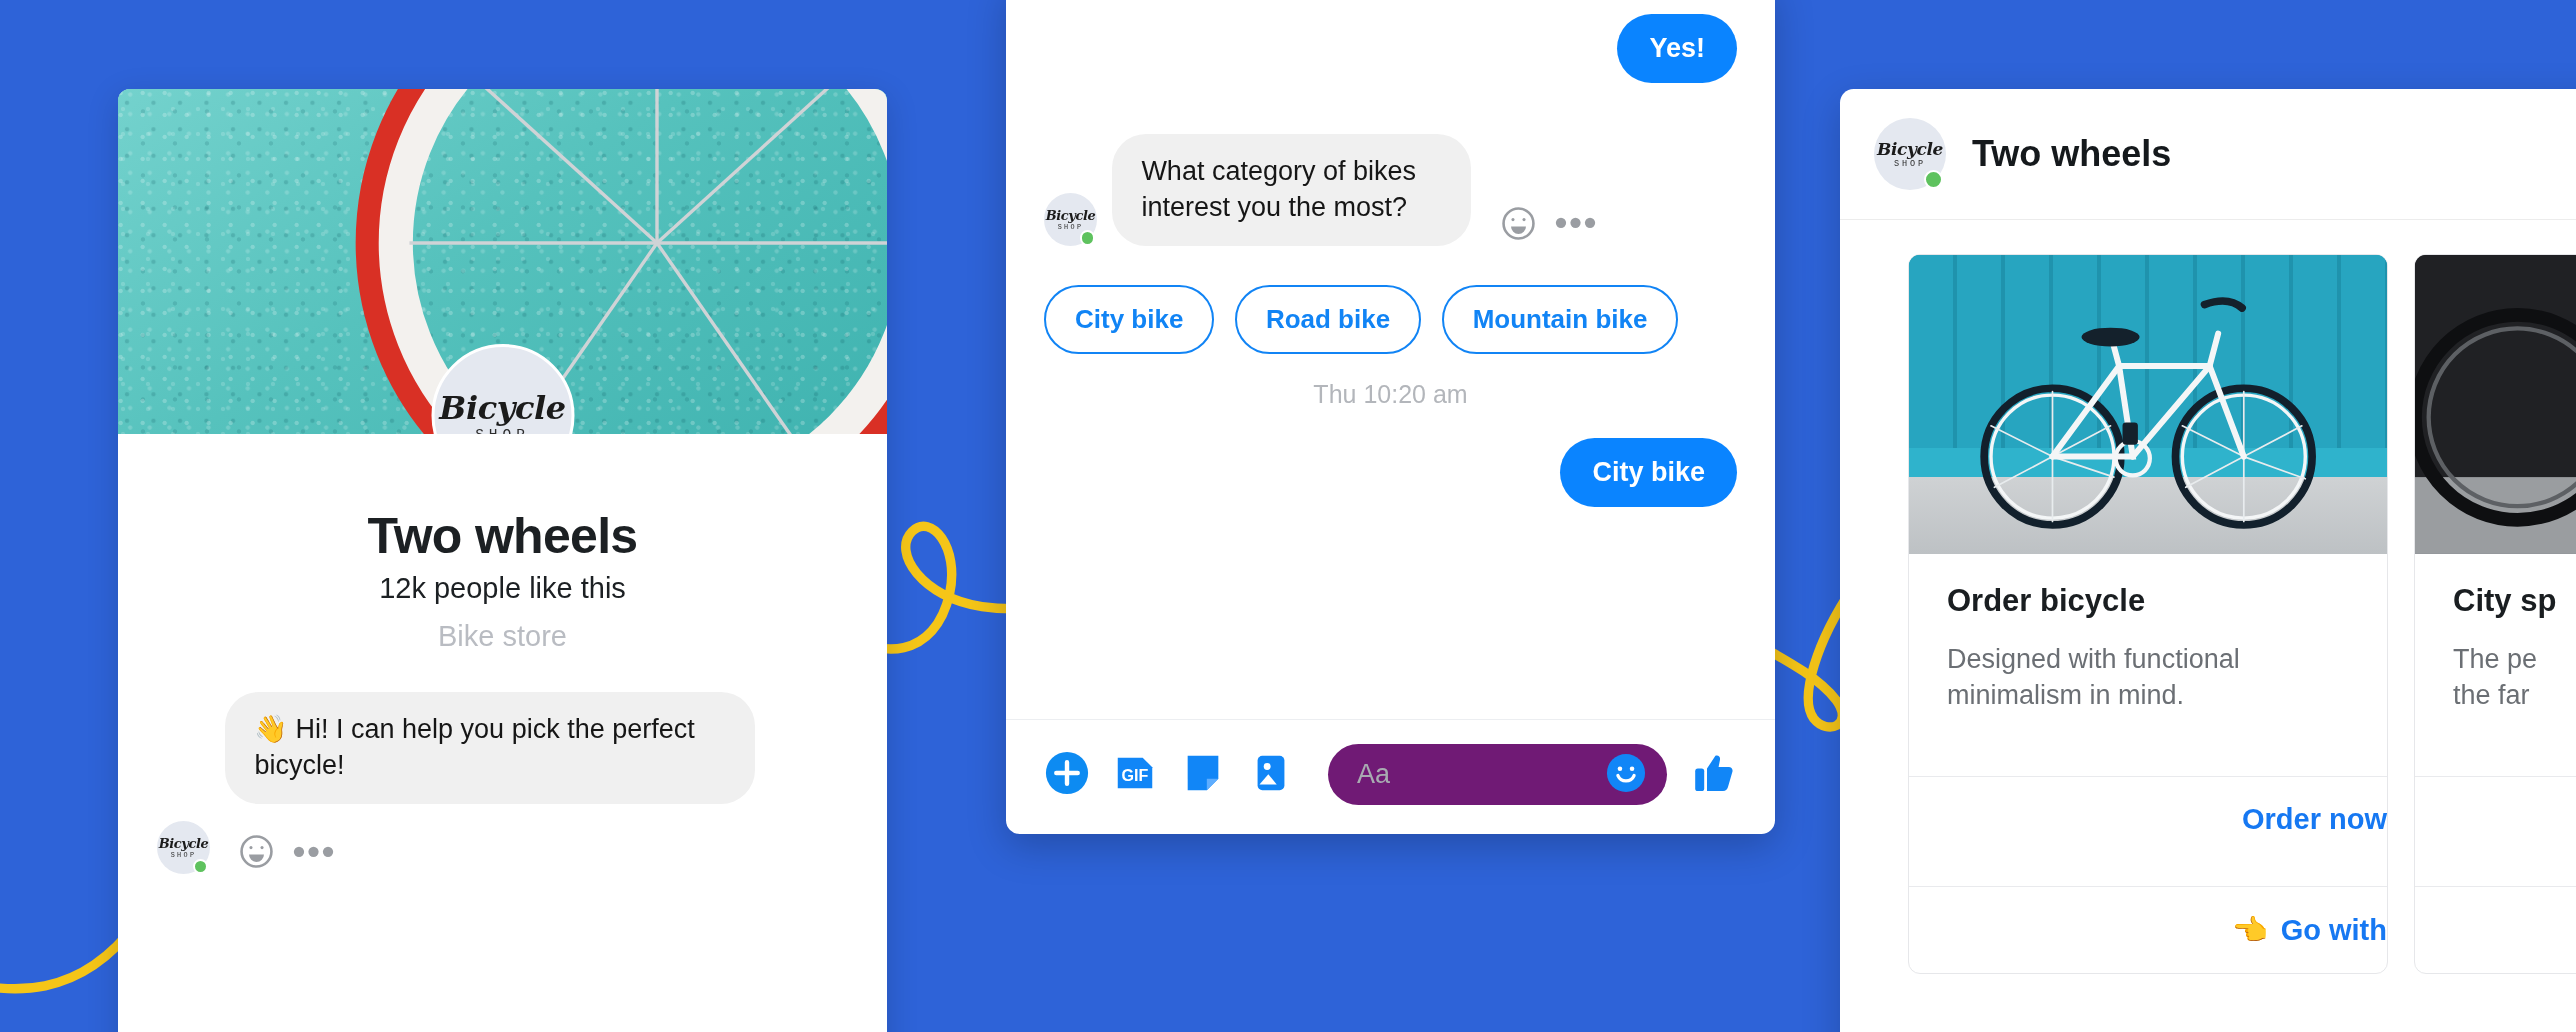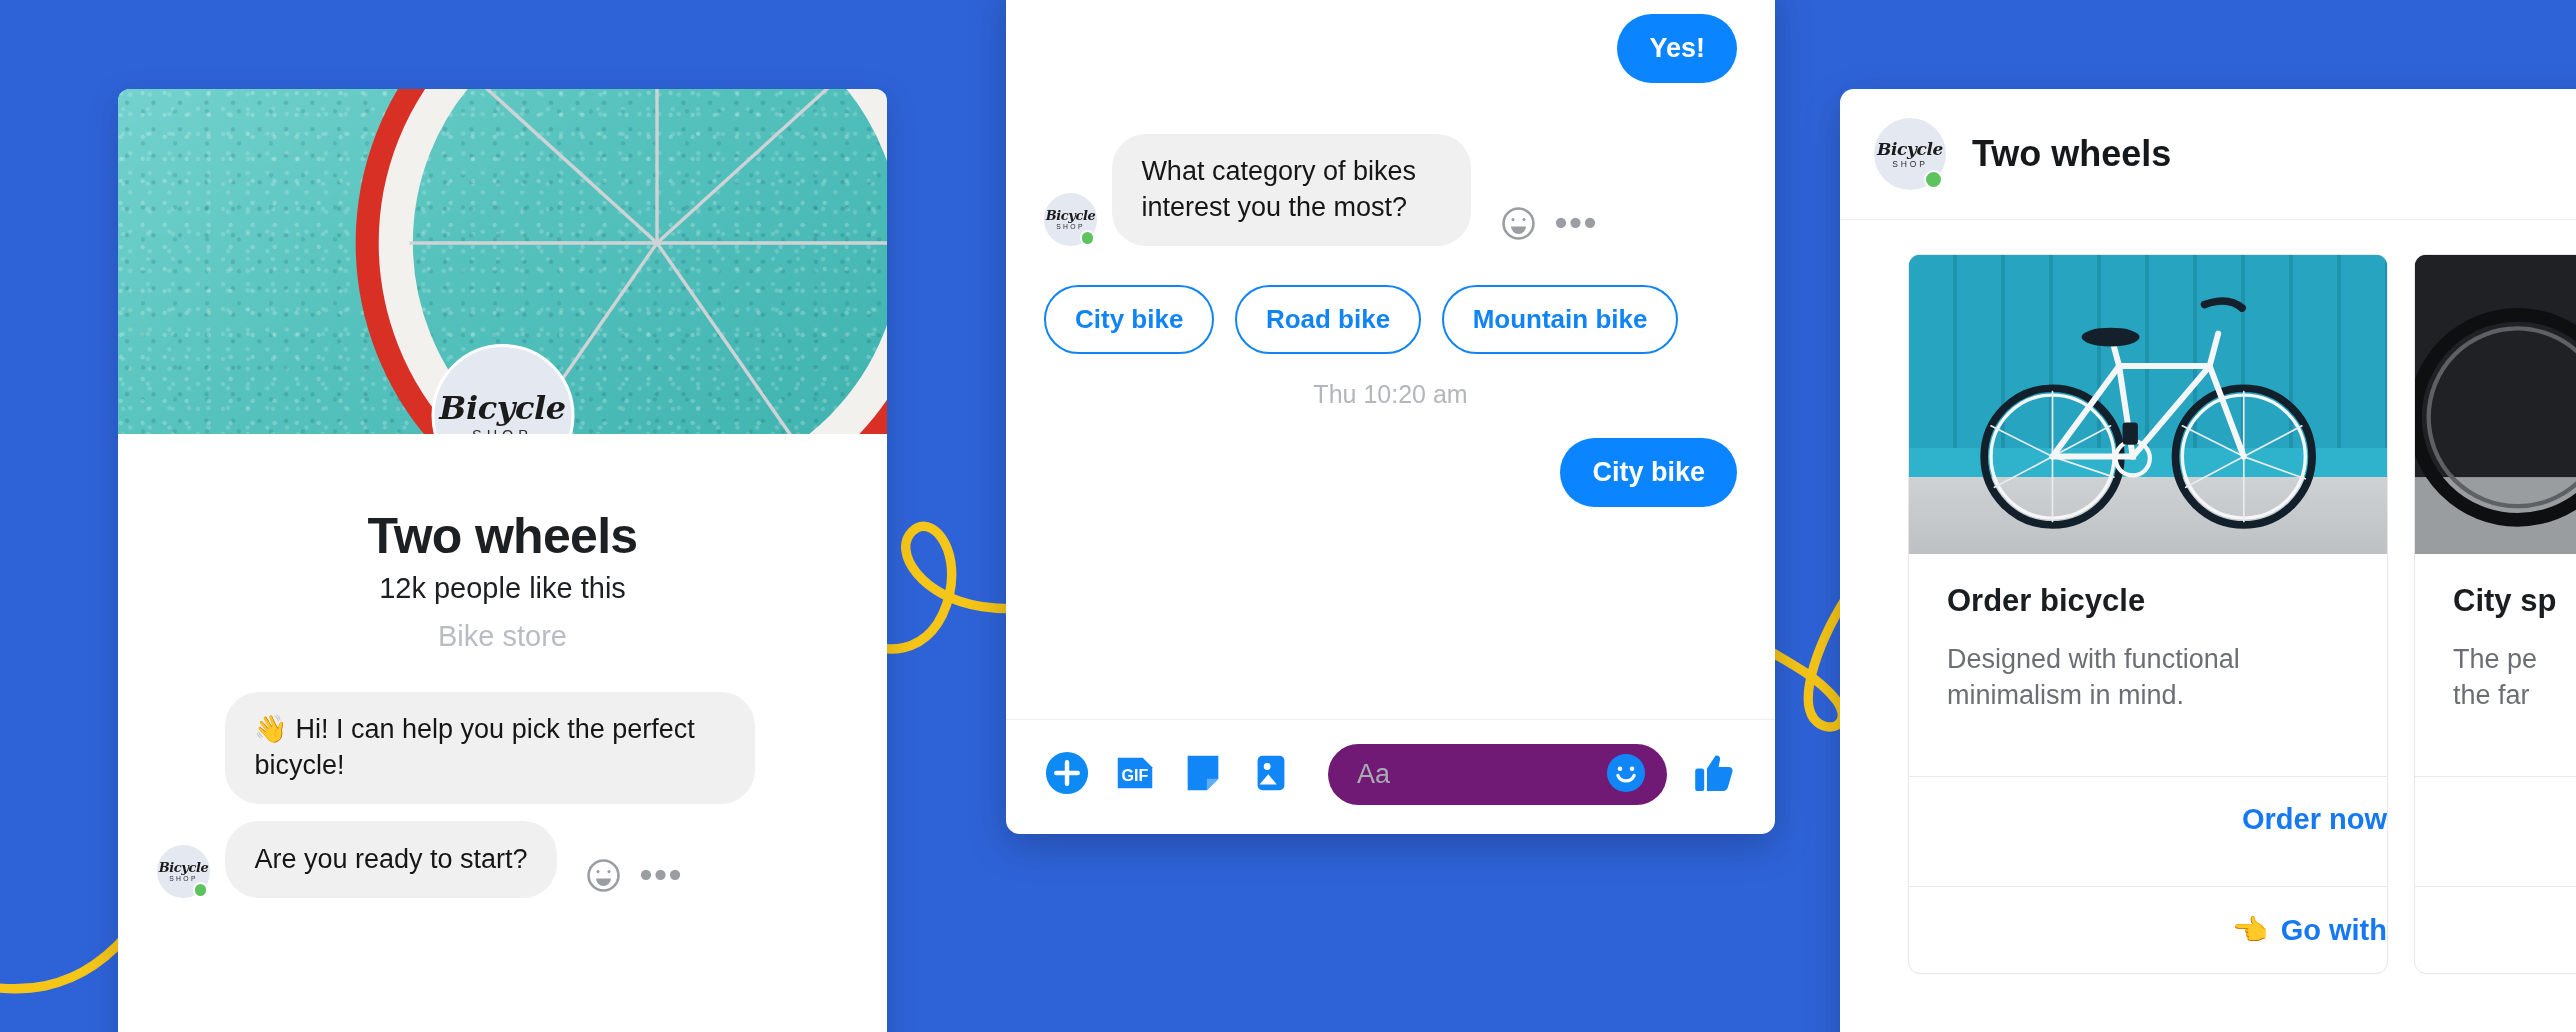--- a/index.html
+++ b/index.html
@@ -44,21 +44,21 @@
     bottom: -53px; width: 143px; height: 143px;
   }
   .avatar-circle {
     width: 100%; height: 100%; border-radius: 50%;
     background: #e4e8f0; display: flex; flex-direction: column;
     align-items: center; justify-content: center;
     border: 3.4px solid #fff;
   }
   .avatar-script { font-family: "DejaVu Serif", serif; font-style: italic;
     font-weight: bold; color: #1b1b1b; letter-spacing: -0.4px; }
-  .avatar-shop { font-family: Liberation Sans, sans-serif; color: #2c2c2c;
+  .avatar-shop { font-family: Liberation Mono, monospace; color: #2c2c2c;
     letter-spacing: .34em; }
   .online-dot { position: absolute; border-radius: 50%;
     background: #5ec25e; border: 2.6px solid #fff; }
 
   #profile-card .profile-meta { padding: 73px 0 0; text-align: center; }
   .page-title { font-size: 50px; font-weight: bold; color: #1c2023; letter-spacing: -0.7px; }
   .page-likes { font-size: 29px; color: #1c2023; margin-top: 6.8px; font-weight: 400; }
   .page-category { font-size: 29px; color: #b9bcc2; margin-top: 15px; }
 
   #profile-card .thread { padding: 39px 19px 0 39px; }
@@ -208,21 +208,20 @@
       <div class="bubble stacked-top">👋 Hi! I can help you pick the perfect bicycle!</div>
     </div>
     <div class="bubble-row">
       <div class="thread-avatar">
         <div class="avatar-circle">
           <span class="avatar-script" style="font-size:13px">Bicycle</span>
           <span class="avatar-shop" style="font-size:6.8px">SHOP</span>
         </div>
         <span class="online-dot" style="width:15.4px;height:15.4px;right:1.7px;bottom:0;"></span>
       </div>
-      <div class="bubble">Are you ready to start?</div>
       <div class="msg-actions">
         <span class="icon-emoji-outline">
           <svg width="39" height="39" viewBox="0 0 24 24" fill="none" stroke="#9a9da2" stroke-width="1.6">
             <circle cx="12" cy="12" r="9.2"></circle>
               <circle cx="8.6" cy="9.6" r=".95" fill="#9a9da2" stroke="none"></circle>
             <circle cx="15.4" cy="9.6" r=".95" fill="#9a9da2" stroke="none"></circle>
             <path d="M7.4 13.8h9.2a4.6 4.6 0 0 1-9.2 0z" fill="#9a9da2" stroke="none"></path>
           </svg>
         </span>
         <span class="icon-dots">

